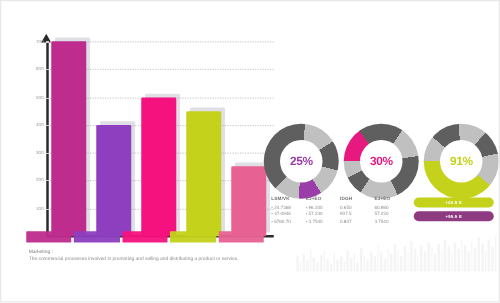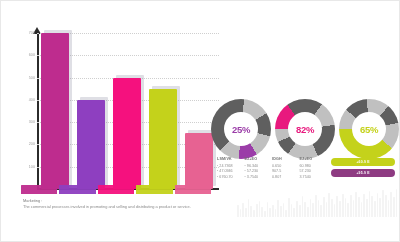--- a/index.html
+++ b/index.html
@@ -260,26 +260,26 @@
 
 
   <div id="donuts">
       <div class="donut" style="left: 0px; background: conic-gradient(from -90deg, rgb(95, 95, 95) 0deg, rgb(95, 95, 95) 96deg, rgb(192, 192, 192) 96deg, rgb(192, 192, 192) 148deg, rgb(95, 95, 95) 148deg, rgb(95, 95, 95) 194deg, rgb(192, 192, 192) 194deg, rgb(192, 192, 192) 238deg, rgb(155, 61, 168) 238deg, rgb(155, 61, 168) 274deg, rgb(192, 192, 192) 274deg, rgb(192, 192, 192) 314deg, rgb(95, 95, 95) 314deg, rgb(95, 95, 95) 360deg);">
         <div class="hole">
           <span class="pct" style="color: rgb(155, 61, 168);">25%</span>
         </div>
       </div>
       <div class="donut" style="left: 64px; background: conic-gradient(from -90deg, rgb(232, 25, 126) 0deg, rgb(232, 25, 126) 54deg, rgb(95, 95, 95) 54deg, rgb(95, 95, 95) 124deg, rgb(192, 192, 192) 124deg, rgb(192, 192, 192) 172deg, rgb(95, 95, 95) 172deg, rgb(95, 95, 95) 244deg, rgb(192, 192, 192) 244deg, rgb(192, 192, 192) 304deg, rgb(95, 95, 95) 304deg, rgb(95, 95, 95) 334deg, rgb(192, 192, 192) 334deg, rgb(192, 192, 192) 360deg);">
         <div class="hole">
-          <span class="pct" style="color: rgb(232, 25, 126);">82%</span>
+          <span class="pct" style="color: rgb(232, 25, 126);">30%</span>
         </div>
       </div>
       <div class="donut" style="left: 128px; background: conic-gradient(from -90deg, rgb(192, 192, 192) 0deg, rgb(192, 192, 192) 40deg, rgb(95, 95, 95) 40deg, rgb(95, 95, 95) 86deg, rgb(192, 192, 192) 86deg, rgb(192, 192, 192) 130deg, rgb(95, 95, 95) 130deg, rgb(95, 95, 95) 168deg, rgb(192, 192, 192) 168deg, rgb(192, 192, 192) 220deg, rgb(196, 210, 27) 220deg, rgb(196, 210, 27) 360deg);">
         <div class="hole">
-          <span class="pct" style="color: rgb(196, 210, 27);">65%</span>
+          <span class="pct" style="color: rgb(196, 210, 27);">91%</span>
         </div>
       </div>
     </div>
 
   <div id="legend">
       <div class="lrow lhead">
         <span class="lcol">LSM/VK</span>
         <span class="lcol">EJ+EO</span>
         <span class="lcol">IDGH</span>
         <span class="lcol">EJ+EO</span>

